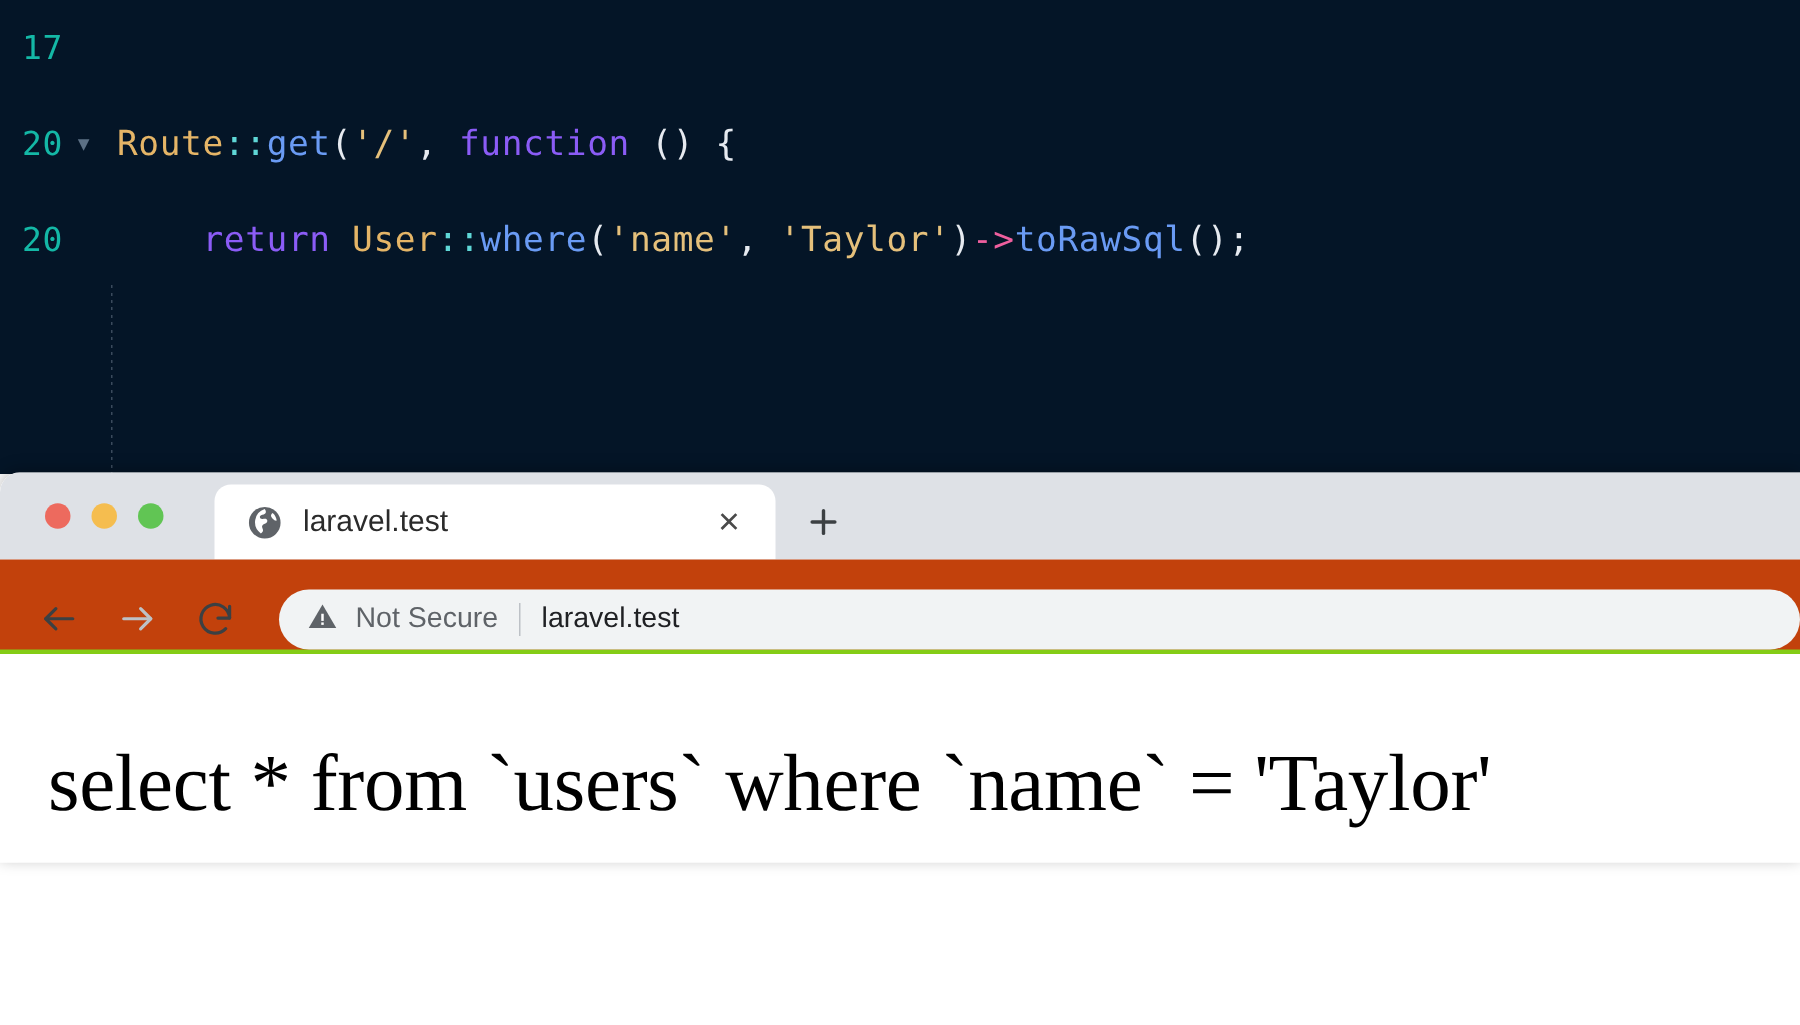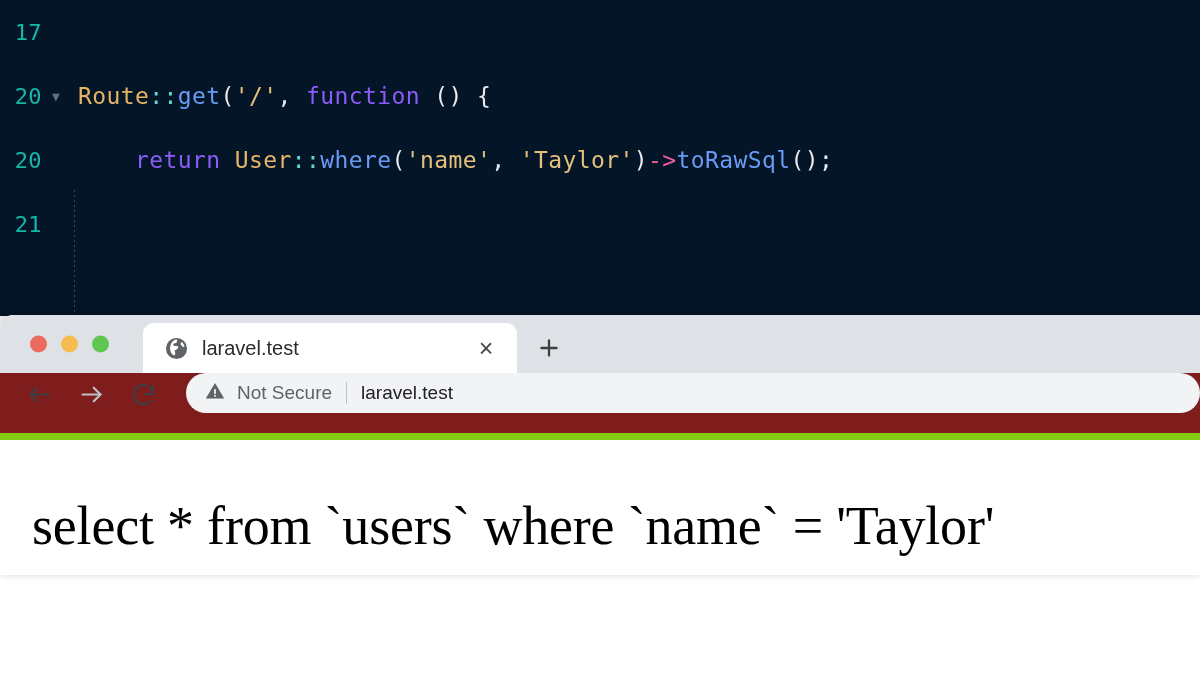--- a/index.html
+++ b/index.html
@@ -153,24 +153,24 @@
     position: absolute;
     left: 532px; top: 16px;
     width: 34px; height: 34px;
     display: flex; align-items: center; justify-content: center;
     color: #3c4043;
   }
 
   .toolbar {
     position: relative;
     height: 60px;
-    background: #7f1d1d;
-    display: flex;
-    align-items: flex-start;
-    border-bottom: 7px solid #84cc16;
+    background: #c2410c;
+    display: flex;
+    align-items: flex-end;
+    border-bottom: 3px solid #84cc16;
   }
   .navbtn {
     width: 42px; height: 42px;
     margin-left: 10px;
     display: flex; align-items: center; justify-content: center;
     flex: 0 0 auto;
   }
   .navbtn:first-child { margin-left: 18px; }
   .omnibox {
     margin-left: 22px;
@@ -240,25 +240,20 @@
         <div class="code-line">
           <span class="lineno">20</span>
           <span class="fold">▼</span>
           <span class="code-text"><span class="t-class">Route</span><span class="t-op">::</span><span class="t-fn">get</span><span class="t-plain">(</span><span class="t-str">'/'</span><span class="t-plain">, </span><span class="t-kw">function</span><span class="t-plain"> () {</span></span>
         </div>
         <div class="code-line">
           <span class="lineno">20</span>
           <span class="fold"></span>
           <span class="code-text"><span class="t-plain">    </span><span class="t-kw">return</span><span class="t-plain"> </span><span class="t-class">User</span><span class="t-op">::</span><span class="t-fn">where</span><span class="t-plain">(</span><span class="t-str">'name'</span><span class="t-plain">, </span><span class="t-str">'Taylor'</span><span class="t-plain">)</span><span class="t-arrow">-&gt;</span><span class="t-fn">toRawSql</span><span class="t-plain">();</span></span>
         </div>
-        <div class="code-line">
-          <span class="lineno">21</span>
-          <span class="fold"></span>
-          <span class="code-text"></span>
-        </div>
       </div>
   </div>
 
   <div class="browser">
 
     <div class="tabstrip">
 
       <div class="traffic">
         <div class="dot red"></div>
         <div class="dot yellow"></div>

